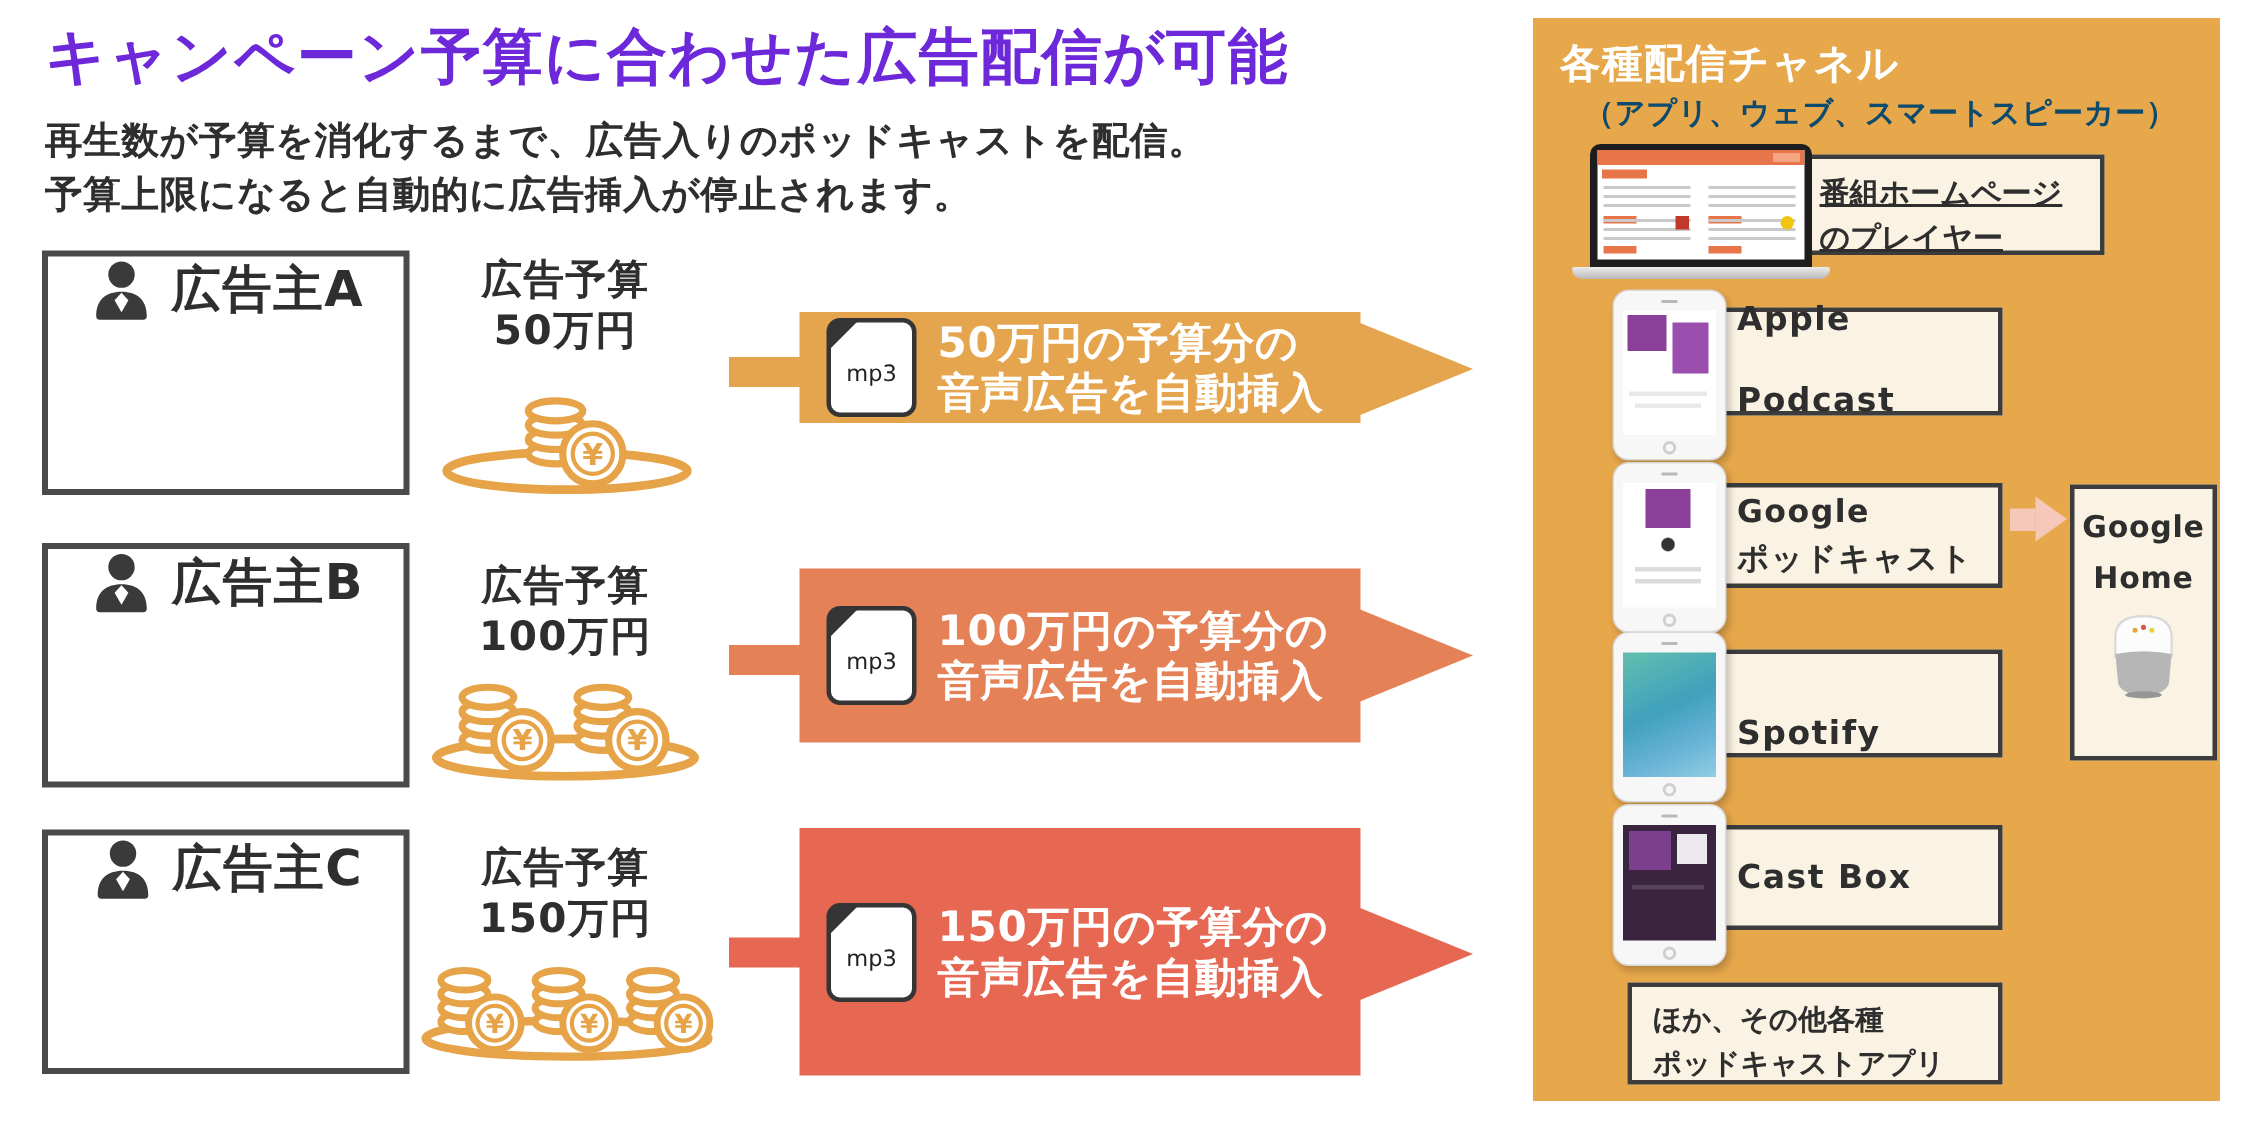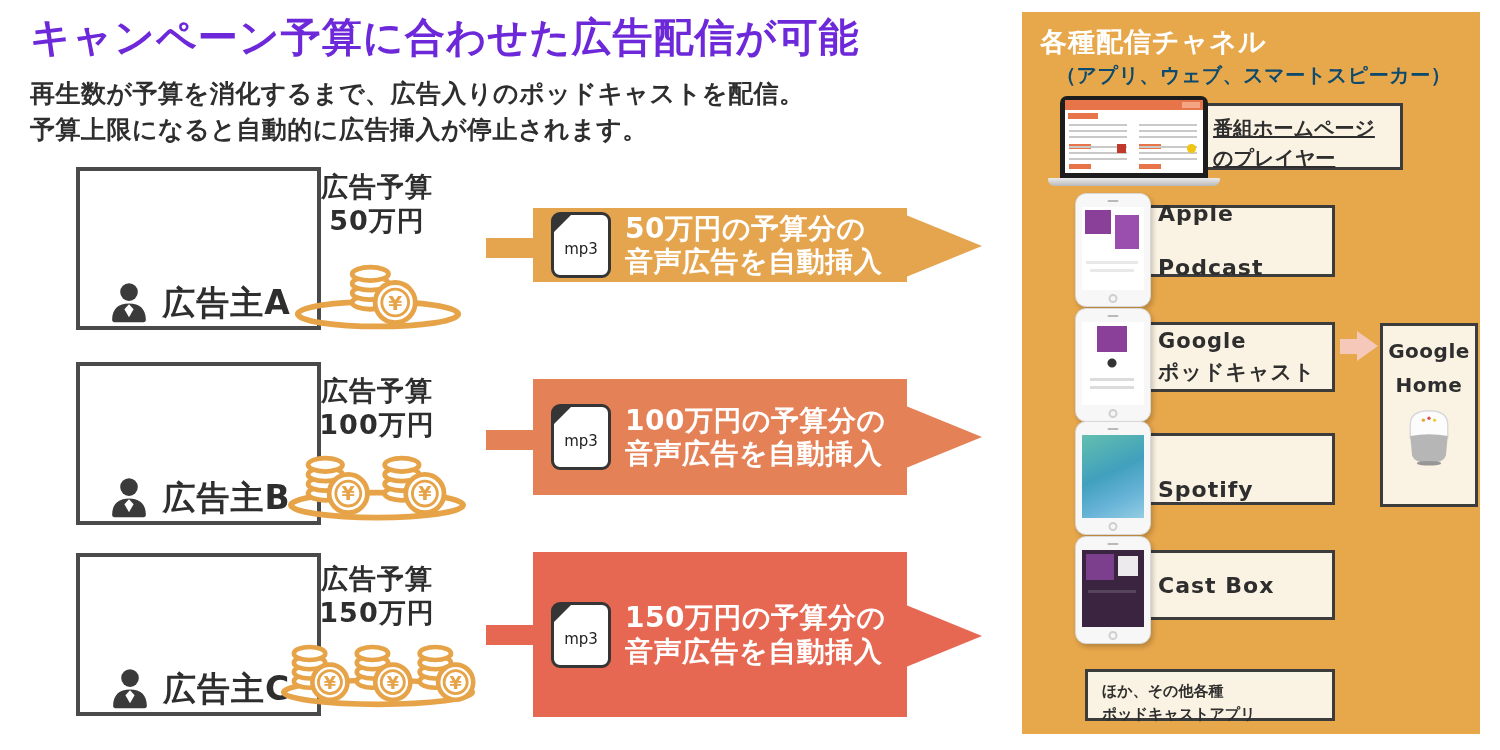--- a/index.html
+++ b/index.html
@@ -7,21 +7,21 @@
     position:relative;width:1500px;height:750px;background:#fff;overflow:hidden;
     font-family:"DejaVu Sans","Liberation Sans",sans-serif;color:#2e2e2e;
   }
   
   .title{position:absolute;left:30px;top:10px;font-size:40px;font-weight:800;color:#6d28d9;letter-spacing:1px;white-space:nowrap;}
   .subtitle{position:absolute;left:30px;top:76px;font-size:25px;font-weight:700;color:#2e2e2e;line-height:1.45;letter-spacing:.5px;}
   .subtitle span{display:block;}
 
   
   .adv-box{position:absolute;left:28px;width:245px;height:163px;background:#fff;border:4px solid #4a4a4a;
-           display:flex;align-items:flex-end;justify-content:center;gap:10px;box-sizing:border-box;margin-left:48px;}
+           display:flex;align-items:flex-start;justify-content:center;gap:10px;box-sizing:border-box;}
   .adv-a{top:167px;} .adv-b{top:362px;} .adv-c{top:553px;}
   .adv-name{font-size:33px;font-weight:800;color:#2e2e2e;letter-spacing:1px;}
   .person-icon{width:46px;height:46px;flex:none;}
 
   
   .budget{position:absolute;left:287px;width:180px;text-align:center;font-size:27px;font-weight:800;line-height:1.25;letter-spacing:1px;}
   .budget-a{top:170px;} .budget-b{top:374px;} .budget-c{top:562px;}
   .coins{position:absolute;overflow:visible;}
   .coins-a{left:292px;top:252px;}
   .coins-b{left:287px;top:443px;}
@@ -55,21 +55,21 @@
   .panel-subtitle{position:absolute;left:34px;top:50px;font-size:20px;font-weight:800;color:#0c4a6e;letter-spacing:.5px;white-space:nowrap;}
 
   .label-box{position:absolute;background:#FAF2E2;border:3px solid #3C3C3C;box-sizing:border-box;
              font-weight:800;color:#2e2e2e;z-index:1;}
   .label-box span{display:block;}
   .box-web{left:178px;top:91px;width:203px;height:67px;font-size:20px;line-height:1.5;padding:7px 0 0 10px;text-decoration:underline;}
   .box-apple{left:63px;top:193px;width:250px;height:72px;font-size:22px;line-height:1.45;display:flex;flex-direction:column;justify-content:center;padding-left:70px;letter-spacing:1px;gap:22px;}
   .box-google{left:63px;top:310px;width:250px;height:70px;font-size:21px;line-height:1.5;display:flex;flex-direction:column;justify-content:center;padding-left:70px;letter-spacing:1px;}
   .box-spotify{left:63px;top:421px;width:250px;height:72px;font-size:22px;display:flex;align-items:flex-end;padding-left:70px;letter-spacing:1px;}
   .box-castbox{left:63px;top:538px;width:250px;height:70px;font-size:22px;display:flex;align-items:center;padding-left:70px;letter-spacing:1px;}
-  .box-other{left:63px;top:643px;width:250px;height:52px;font-size:15px;line-height:1.55;padding:8px 0 0 14px;margin-top:14px;}
+  .box-other{left:63px;top:643px;width:250px;height:68px;font-size:19px;line-height:1.55;padding:8px 0 0 14px;}
 
   
   .laptop-screen{position:absolute;left:38px;top:84px;width:148px;height:82px;background:#1d1d1d;border-radius:7px 7px 0 0;z-index:2;}
   .laptop-display{position:absolute;left:5px;top:4px;right:5px;bottom:5px;background:#fff;overflow:hidden;}
   .lp-head{position:absolute;left:0;top:0;width:100%;height:10px;background:#E8744A;}
   .lp-head::after{content:"";position:absolute;right:3px;top:2px;width:18px;height:6px;background:#f3a584;}
   .lp-logo{position:absolute;left:3px;top:13px;width:30px;height:6px;background:#E8744A;}
   .lp-card{position:absolute;background:repeating-linear-gradient(#c9c9c9 0 2px,transparent 2px 6px);}
   .lp-card::after{content:"";position:absolute;left:0;bottom:-7px;width:22px;height:5px;background:#E8744A;}
   .lp-c1{left:4px;top:24px;width:58px;height:18px;}

